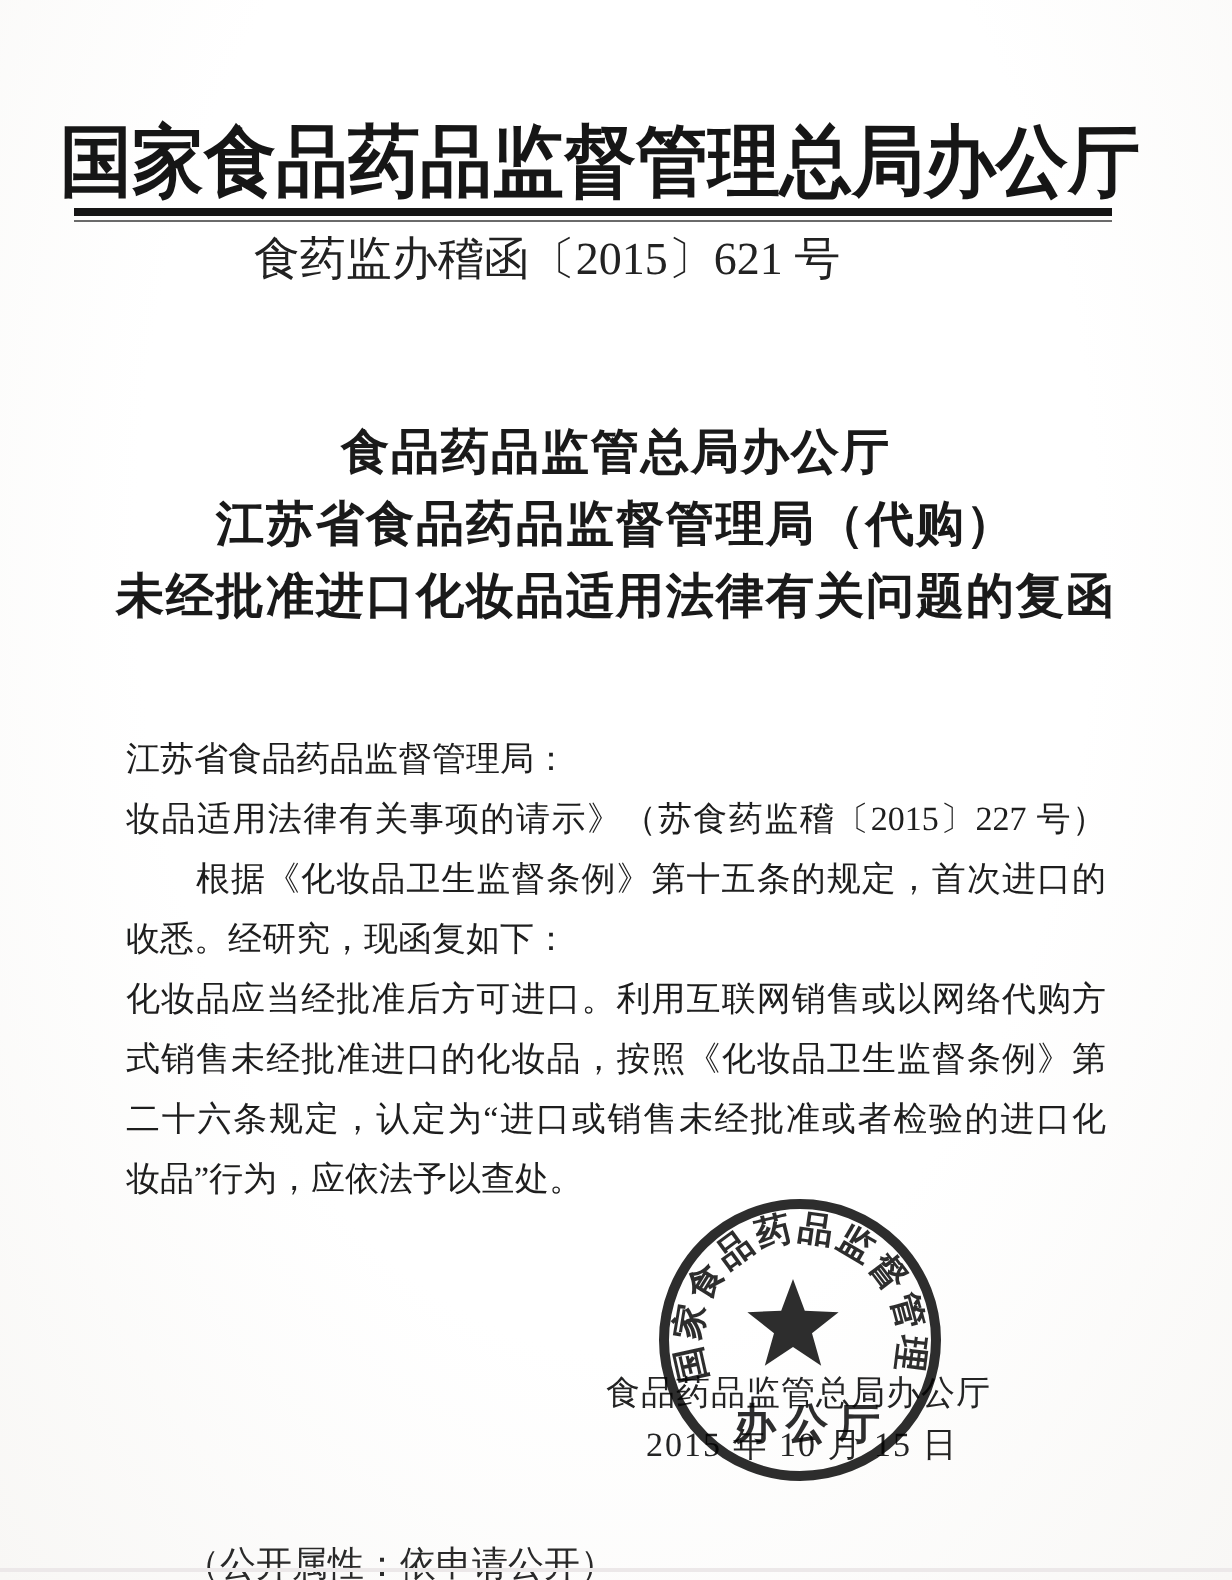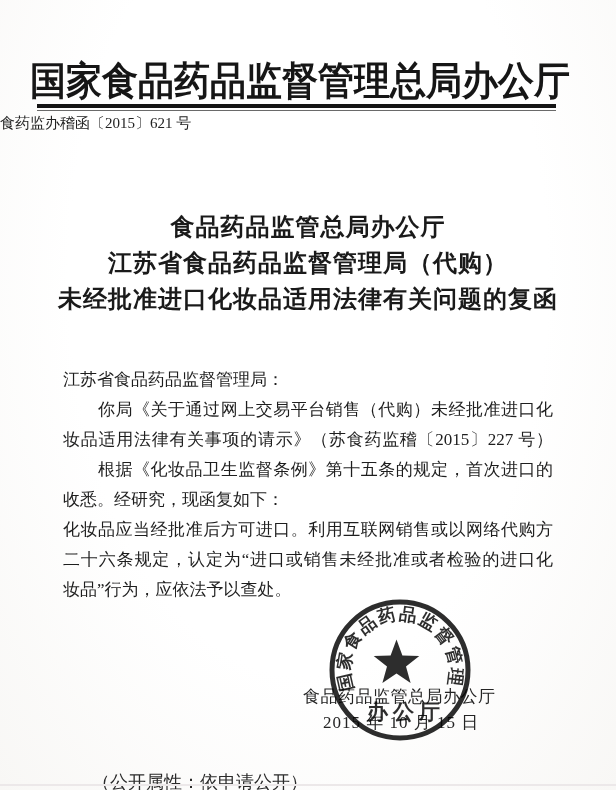--- a/index.html
+++ b/index.html
@@ -17,21 +17,21 @@
   .agency-name{
     position:absolute;top:57px;left:30px;width:520px;
     text-align:center;font-size:36px;font-weight:bold;
     letter-spacing:0px;white-space:nowrap;color:#161616;
     transform:scaleY(1.08);
   }
   .rule-thick{position:absolute;top:104px;left:37px;width:519px;height:4px;background:#151515;}
   .rule-echo{position:absolute;top:110px;left:37px;width:519px;height:1px;background:#6a6a6a;}
   .doc-number{
     position:absolute;top:114px;left:0;width:547px;
-    text-align:left;font-size:15px;white-space:nowrap;color:#222;
+    text-align:center;font-size:23px;white-space:nowrap;color:#222;
   }
   .title-block{
     position:absolute;top:209px;left:0;width:616px;
     text-align:center;font-size:24px;font-weight:bold;line-height:36px;
     color:#1a1a1a;letter-spacing:1px;
   }
   .body-block{
     position:absolute;top:365px;left:63px;width:490px;
     font-size:17px;line-height:30px;color:#1e1e1e;
   }
@@ -70,25 +70,25 @@
   <div class="doc-number">食药监办稽函〔2015〕621 号</div>
 
   <div class="title-block">
     <div>食品药品监管总局办公厅</div>
     <div>江苏省食品药品监督管理局（代购）</div>
     <div>未经批准进口化妆品适用法律有关问题的复函</div>
   </div>
 
   <div class="body-block">
     <div class="bline">江苏省食品药品监督管理局：</div>
-    <div class="bline fill indent">你局《关于通过网上交易平台销售（代购）未经批准进口化</div>
     <div class="bline fill">妆品适用法律有关事项的请示》（苏食药监稽〔2015〕227 号）</div>
     <div class="bline fill indent">根据《化妆品卫生监督条例》第十五条的规定，首次进口的</div>
     <div class="bline">收悉。经研究，现函复如下：</div>
     <div class="bline fill">化妆品应当经批准后方可进口。利用互联网销售或以网络代购方</div>
+    <div class="bline fill">式销售未经批准进口的化妆品，按照《化妆品卫生监督条例》第</div>
     <div class="bline fill">二十六条规定，认定为“进口或销售未经批准或者检验的进口化</div>
     <div class="bline">妆品”行为，应依法予以查处。</div>
   </div>
 
   <div class="signature">食品药品监管总局办公厅</div>
 
   <div class="sign-date">2015 年 10 月 15 日</div>
 
   <svg class="seal" viewBox="0 0 146 146">
     <circle cx="73" cy="73" r="68" fill="none" stroke="#161616" stroke-width="5"></circle>

